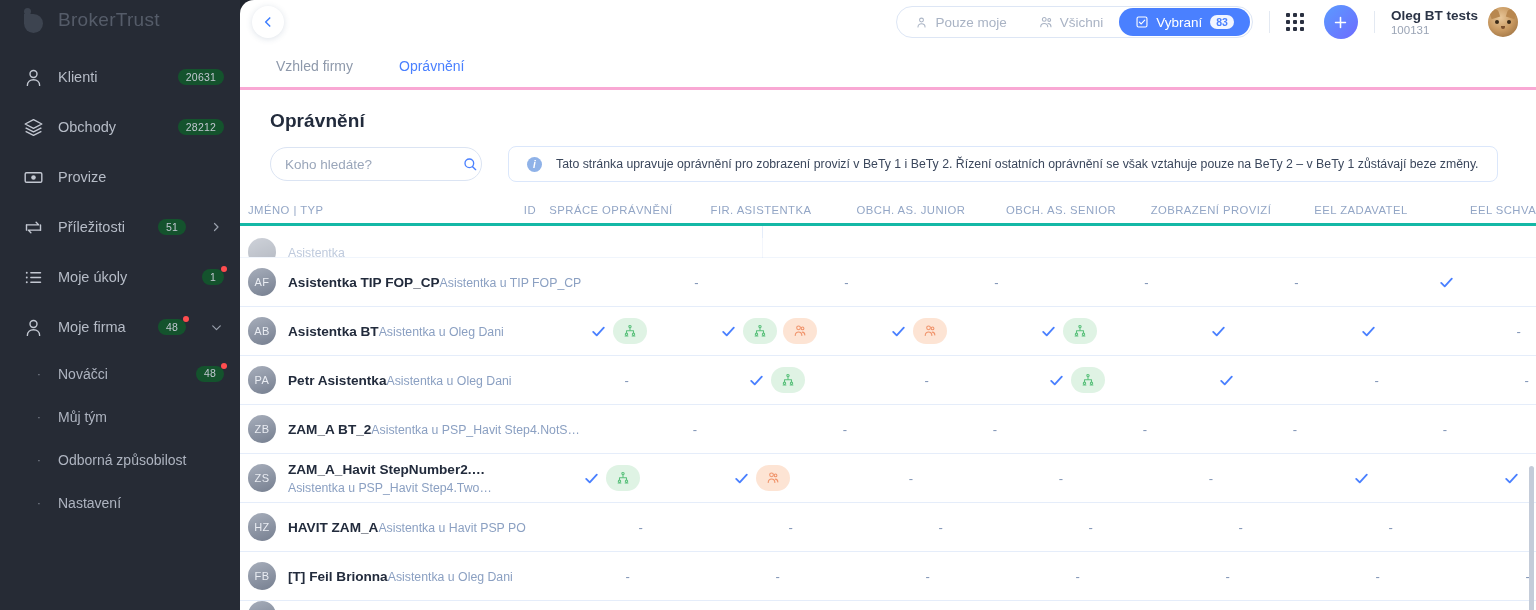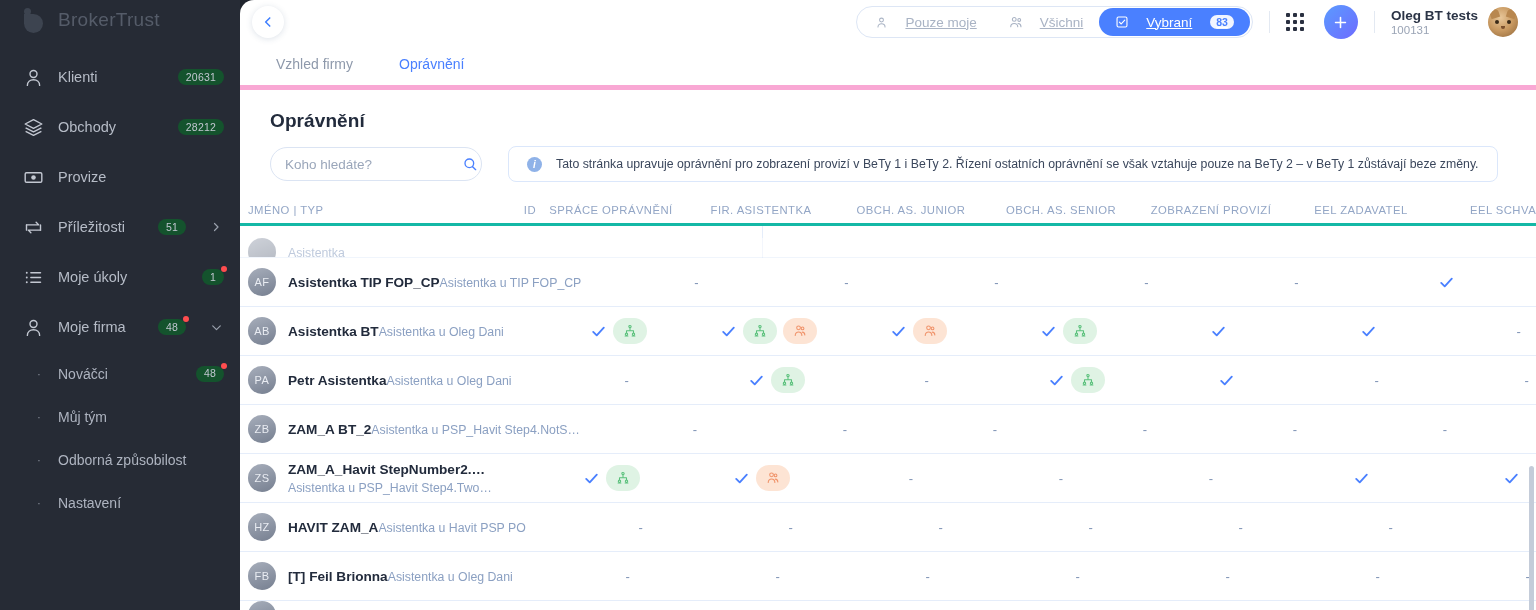--- a/index.html
+++ b/index.html
@@ -59,22 +59,22 @@
     display:flex; align-items:center; justify-content:center; color:#3f7fff; cursor:pointer;
     flex:0 0 32px;
   }
   .topbar-spacer { flex:1 1 auto; }
 
   .seg {
     display:flex; align-items:center; height:32px; border:1px solid #dde6f5; border-radius:18px;
     padding:2px; background:#fff;
   }
   .seg-btn {
-    display:flex; align-items:center; gap:17px; height:28px; padding:0 16px; border-radius:16px;
-    font-size:13.5px; color:#a9b3c4; cursor:pointer; white-space:nowrap;text-decoration:underline;
+    display:flex; align-items:center; gap:7px; height:28px; padding:0 16px; border-radius:16px;
+    font-size:13.5px; color:#a9b3c4; cursor:pointer; white-space:nowrap;
   }
   .seg-btn.active { background:#4a80ff; color:#fff; }
   .seg-count {
     background:rgba(255,255,255,.92); color:#4a80ff; font-size:10.5px; font-weight:bold;
     border-radius:8px; padding:2px 6px; line-height:1; margin-left:1px;
   }
   .divider-v { width:1px; height:22px; background:#e3e9f2; margin:0 16px; }
   .grid-icon { display:grid; grid-template-columns:repeat(3,4px); gap:3px; cursor:pointer; }
   .grid-icon i { width:4px; height:4px; background:#2a3040; border-radius:1px; display:block; }
   .plus-btn {
@@ -91,21 +91,21 @@
     background:radial-gradient(circle at 42% 36%, #e8c79a 0%, #c99a62 48%, #8d6336 100%);
     position:relative;
   }
   .avatar .ear-l,.avatar .ear-r{position:absolute;width:9px;height:9px;background:#b8874f;border-radius:50% 50% 0 0;top:2px;}
   .avatar .ear-l{left:2px;transform:rotate(-18deg);} .avatar .ear-r{right:2px;transform:rotate(18deg);}
   .avatar .eye-l,.avatar .eye-r{position:absolute;width:4px;height:4px;background:#3a2a18;border-radius:50%;top:13px;}
   .avatar .eye-l{left:7px;} .avatar .eye-r{right:7px;}
   .avatar .nose{position:absolute;width:4px;height:3px;background:#7a4f2c;border-radius:0 0 3px 3px;top:19px;left:13px;}
 
   
-  .tabs { height:46px; flex:0 0 46px; display:flex; align-items:flex-end; padding-left:30px; border-bottom:5px solid #f9a8d4; }
+  .tabs { height:46px; flex:0 0 46px; display:flex; align-items:flex-end; padding-left:30px; border-bottom:3px solid #f9a8d4; }
   .tab { font-size:14px; color:#8e99ab; padding:0 6px 13px; margin-right:34px; cursor:pointer; position:relative; }
   .tab.active { color:#4a80ff; }
 
   
   .page-head { padding:20px 30px 0; flex:0 0 auto; }
   .page-title { font-size:19px; font-weight:bold; color:#222b3c; letter-spacing:.1px; }
   .head-row { display:flex; align-items:center; gap:26px; margin-top:14px; }
   .search-box {
     width:212px; height:34px; border:1px solid #dbe4f3; border-radius:18px;
     display:flex; align-items:center; padding:0 14px; background:#fff;

